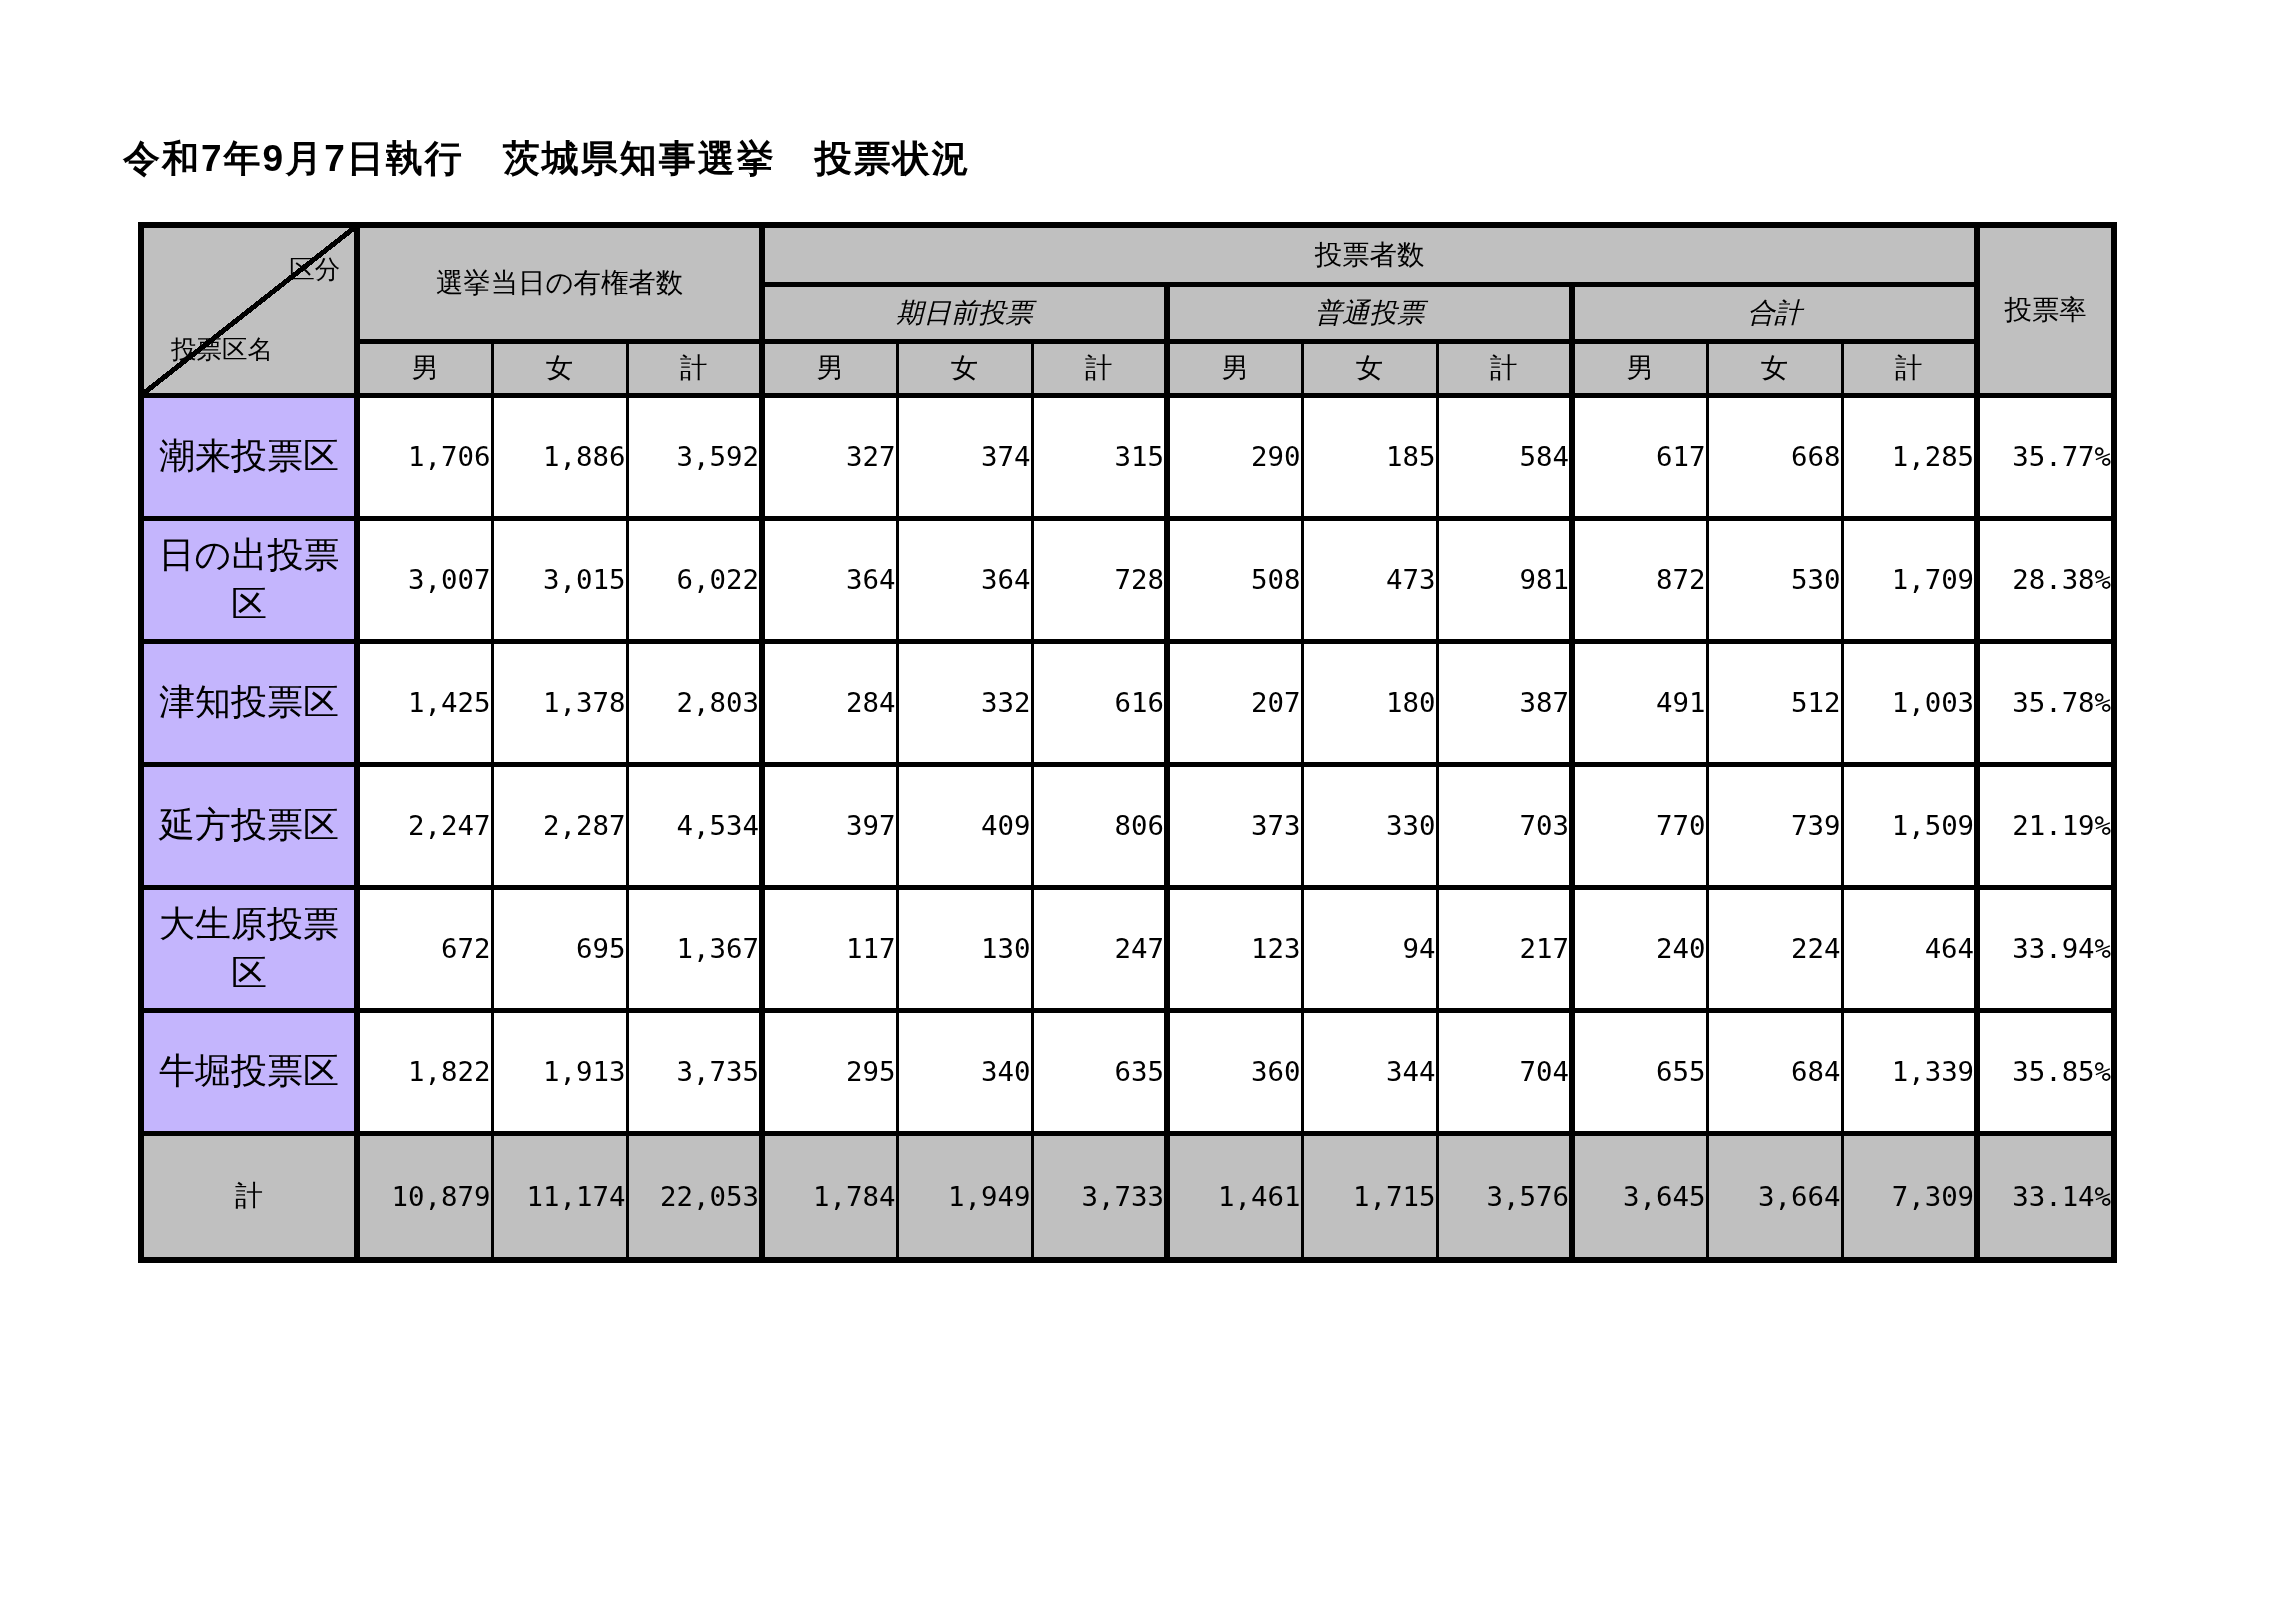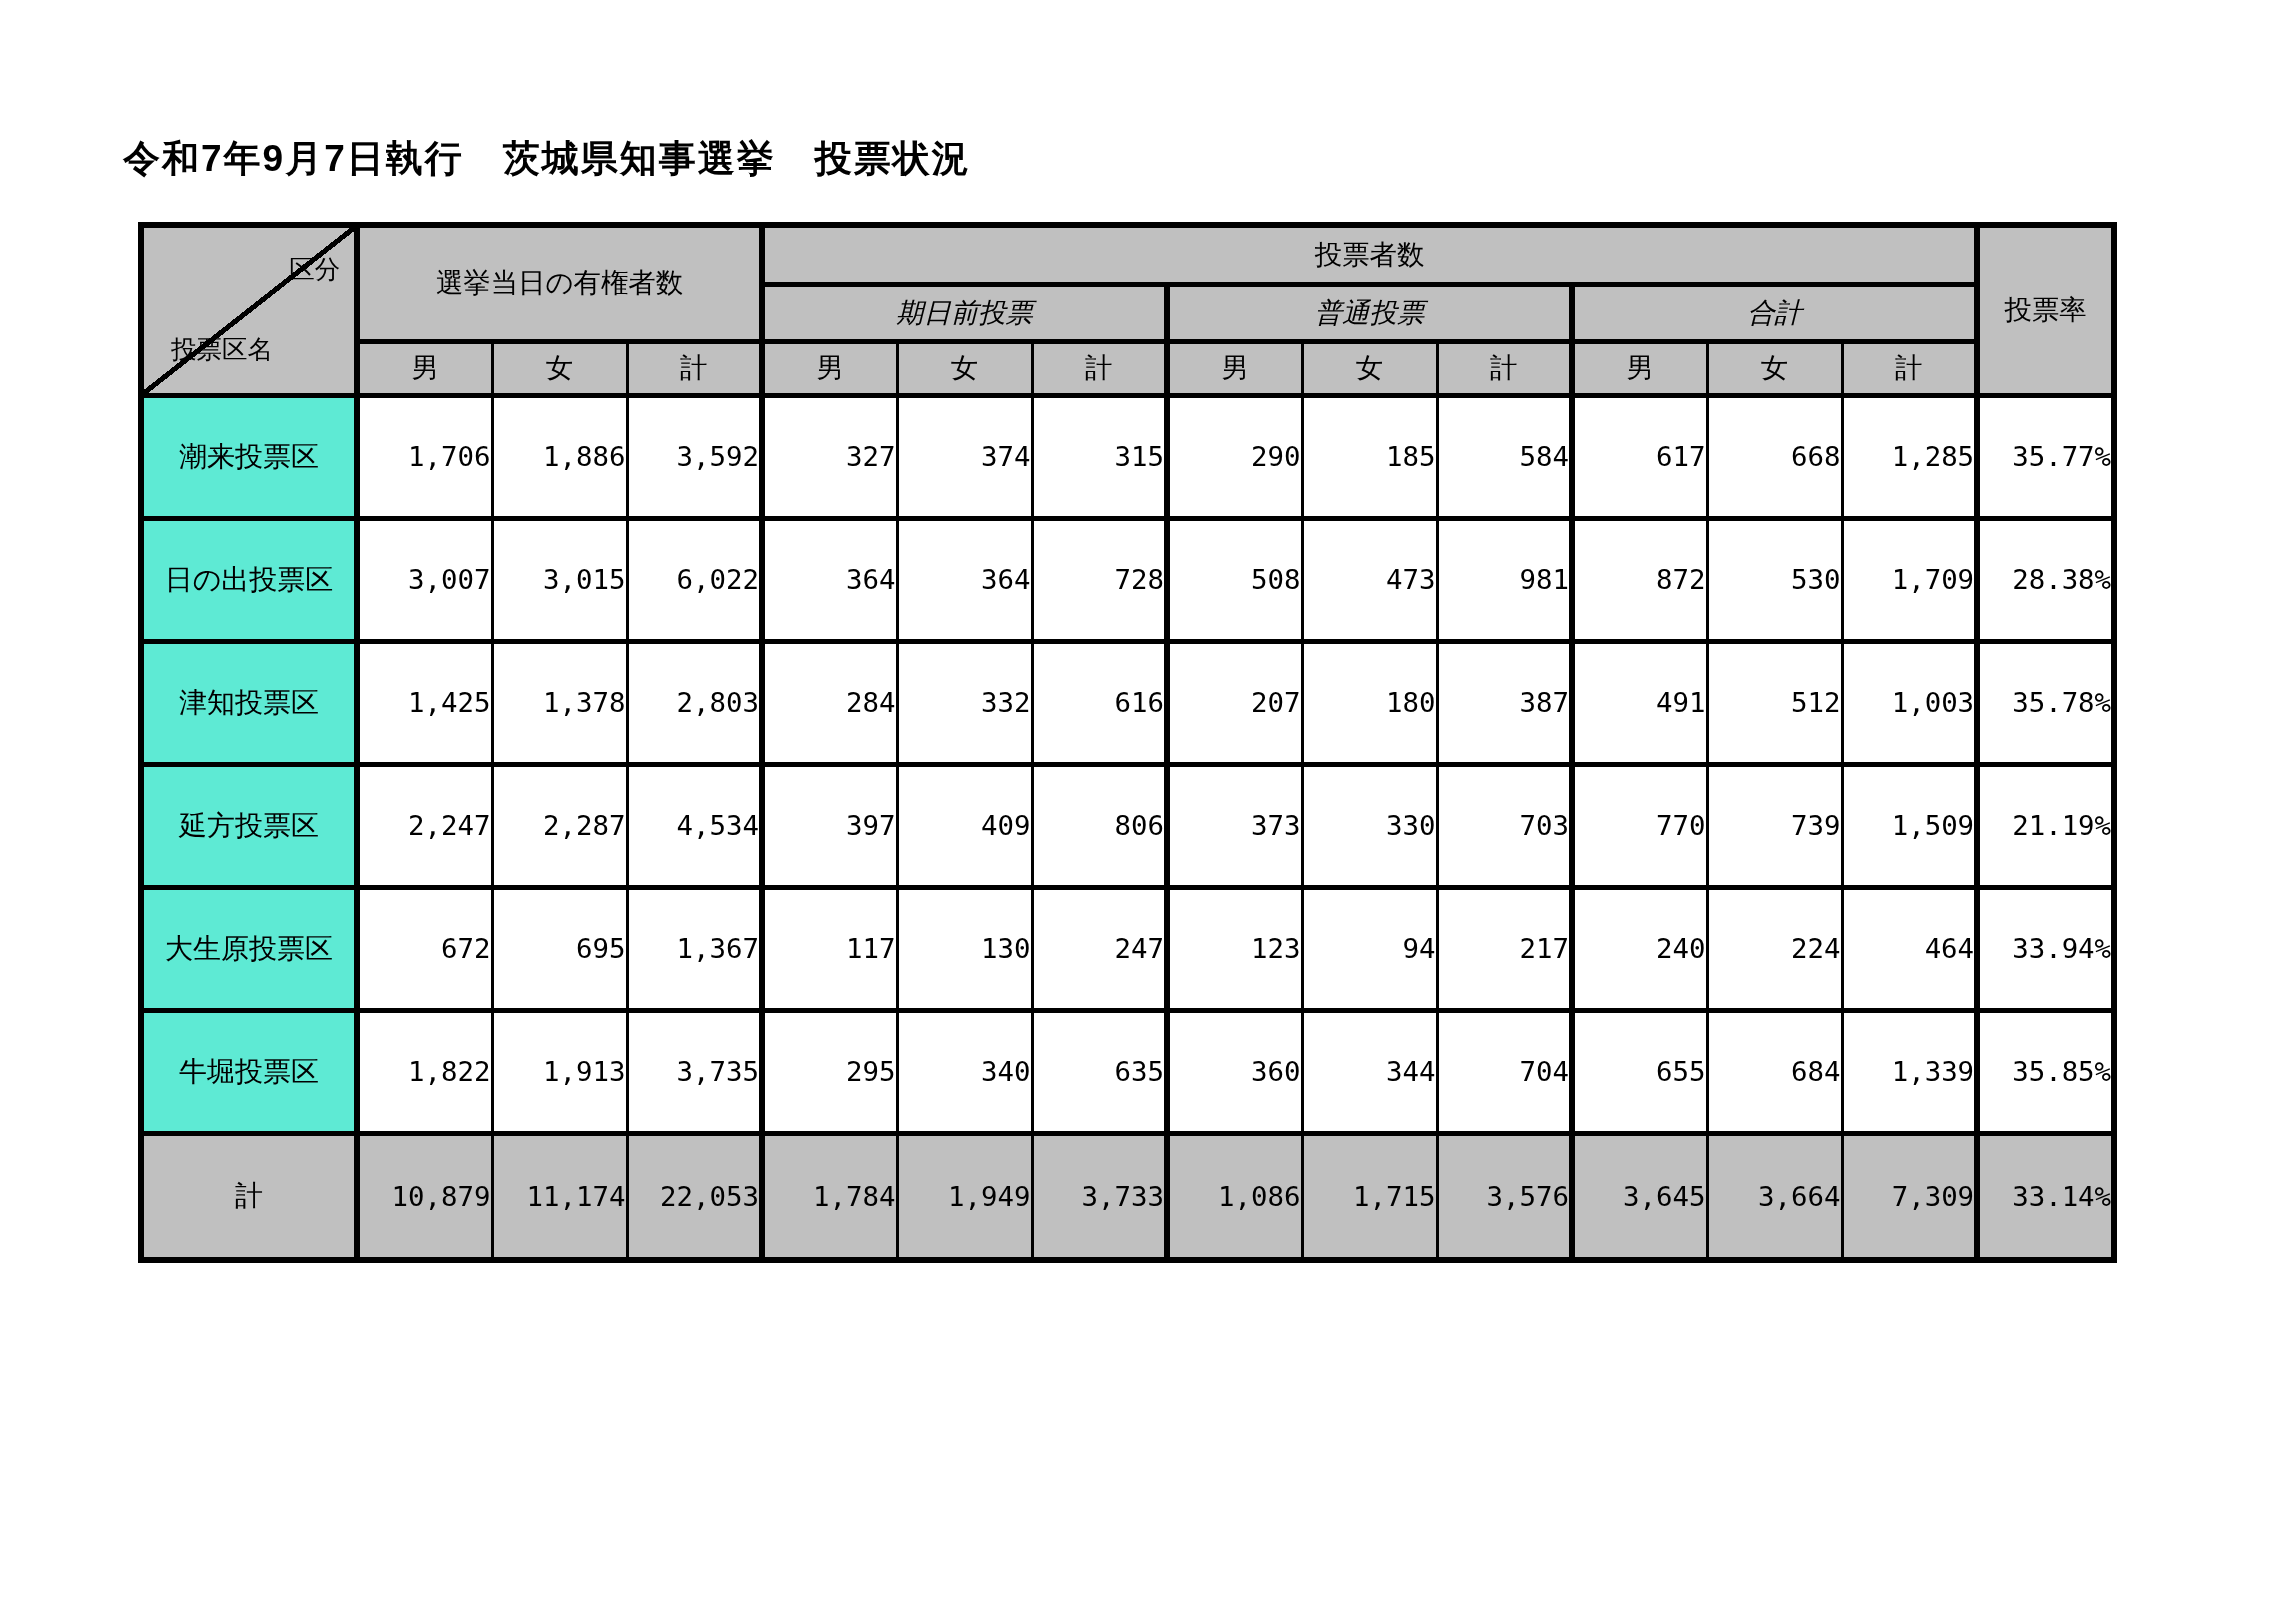--- a/index.html
+++ b/index.html
@@ -70,24 +70,24 @@
   .corner .tr-label {
     position: absolute; top: 23.5px; right: 13.7px;
     font-size: 25.5px;
   }
   .corner .bl-label {
     position: absolute; bottom: 25.5px; left: 27px;
     font-size: 25.5px;
   }
 
   td.name {
-    background: #5eead4;
+    background: #c4b5fd;
     text-align: center;
     vertical-align: middle;
-    font-size: 28px;
+    font-size: 36px;
   }
   td.num {
     background: #fff;
     text-align: right;
     vertical-align: middle;
     font-size: 27.4px;
     font-family: "DejaVu Sans Mono", monospace;
     padding-right: 8.8px;
   }
   td.pct { padding-right: 5.9px; }
@@ -245,21 +245,21 @@
         <td class="num pct gbl">35.85%</td>
       </tr>
       <tr class="tr-total">
         <td class="name gbr">計</td>
         <td class="num">10,879</td>
         <td class="num">11,174</td>
         <td class="num gbr">22,053</td>
         <td class="num">1,784</td>
         <td class="num">1,949</td>
         <td class="num gbr">3,733</td>
-        <td class="num">1,086</td>
+        <td class="num">1,461</td>
         <td class="num">1,715</td>
         <td class="num gbr">3,576</td>
         <td class="num">3,645</td>
         <td class="num">3,664</td>
         <td class="num gbr">7,309</td>
         <td class="num pct gbl">33.14%</td>
       </tr>
     </tbody>
 </table>
 

